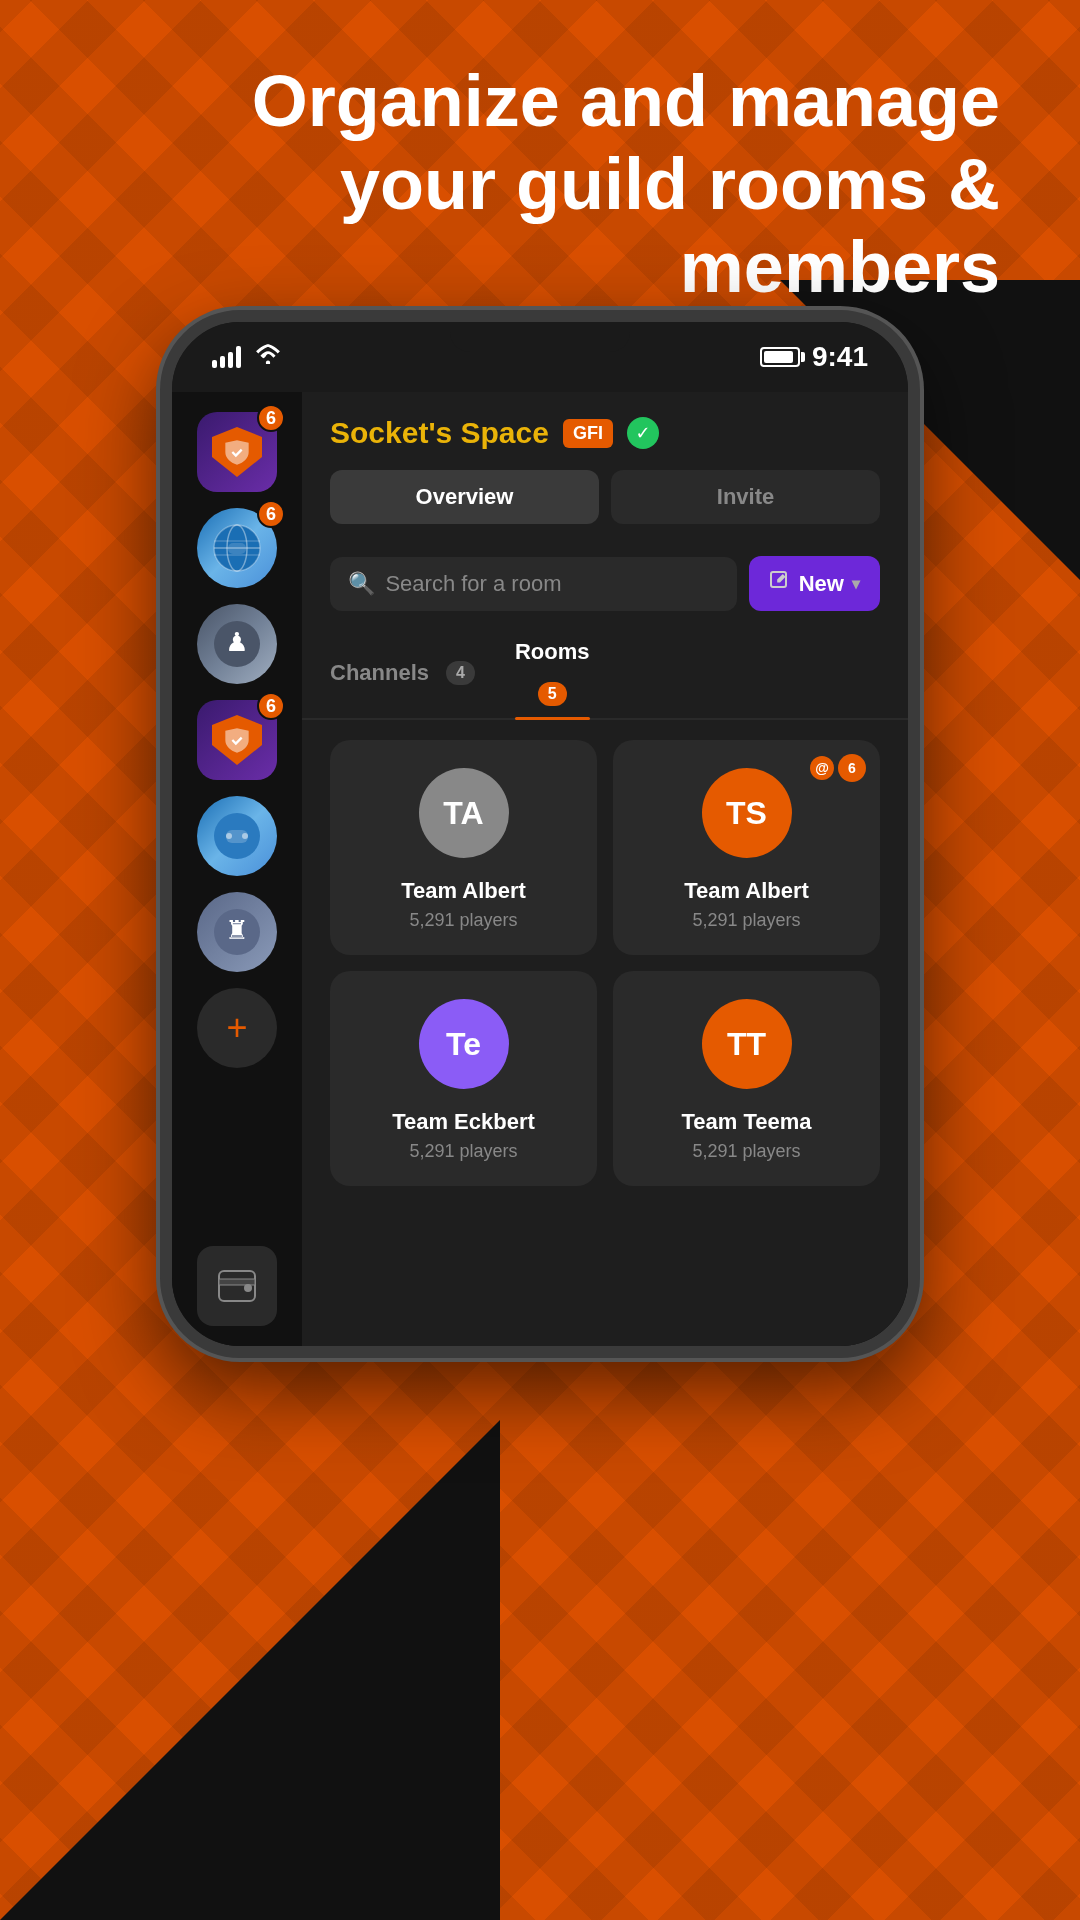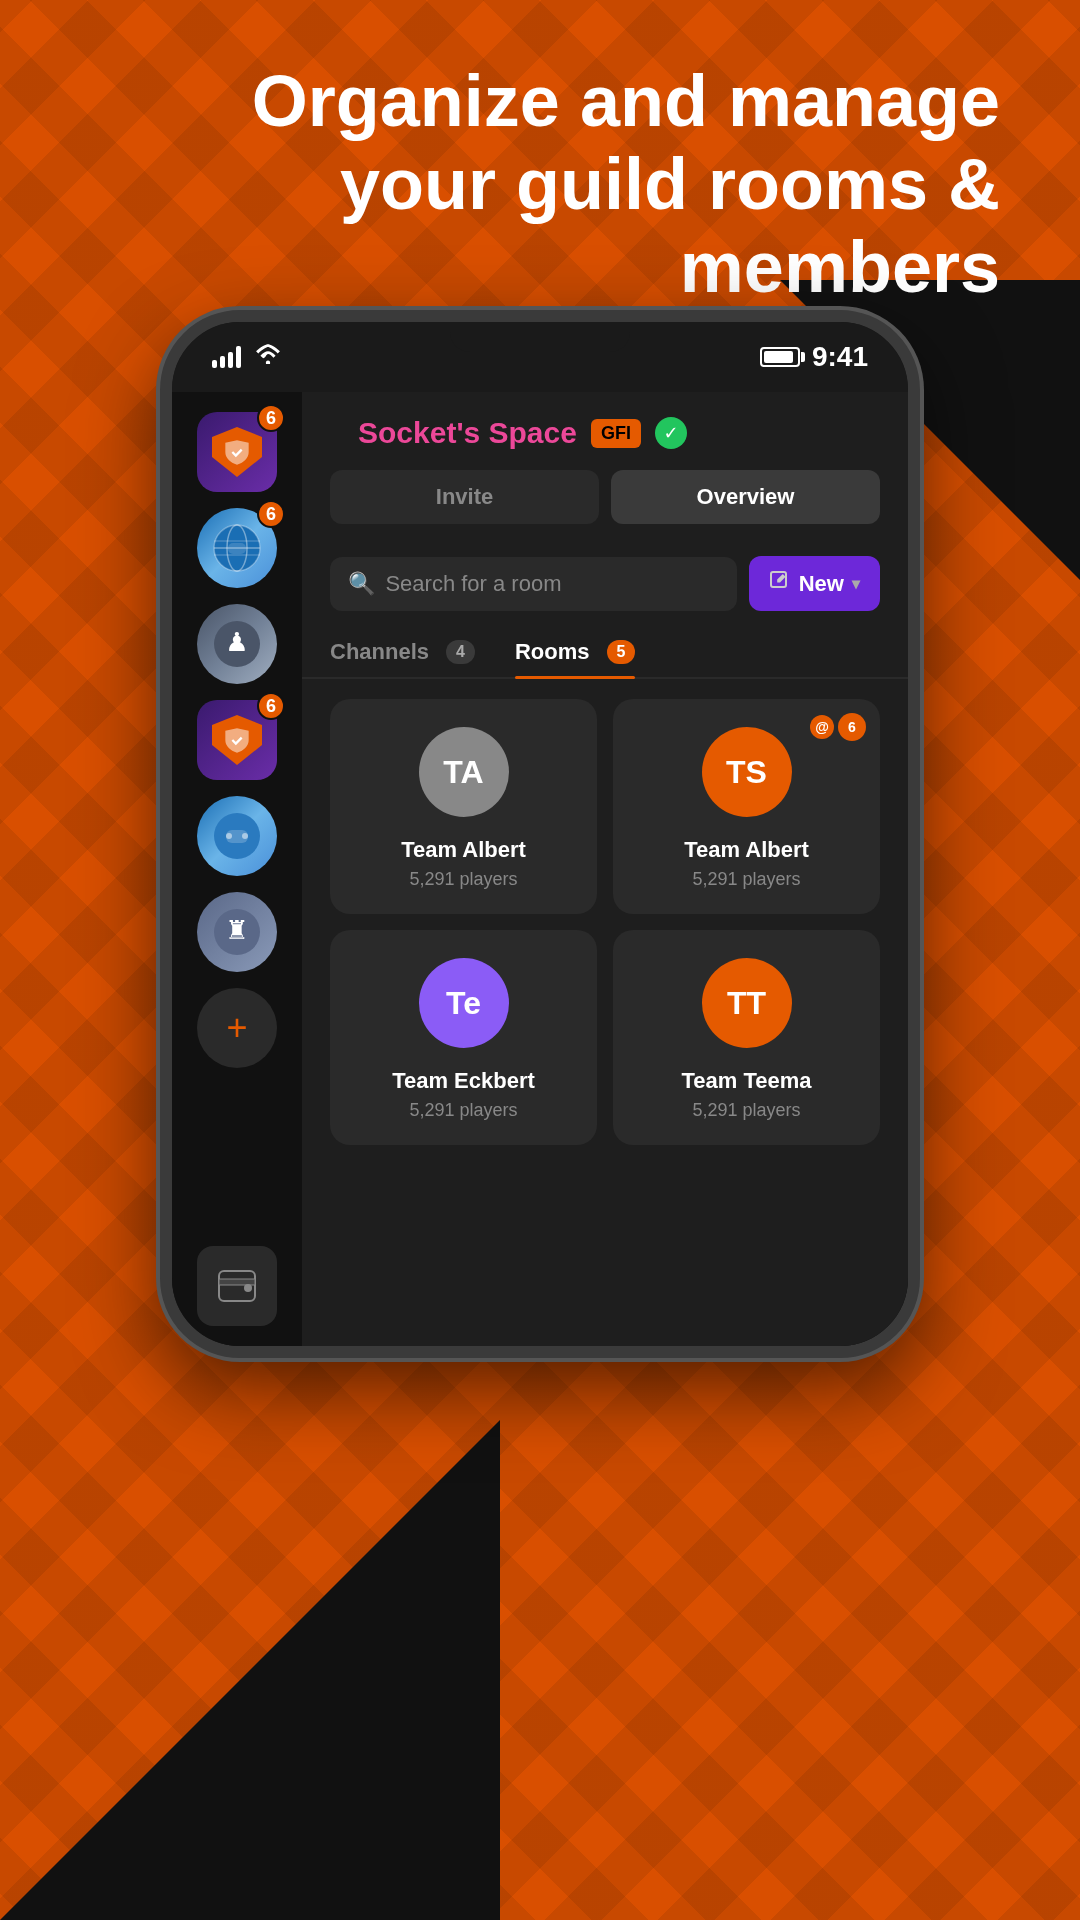--- a/index.html
+++ b/index.html
@@ -316,29 +316,28 @@
     }
 
     .guild-title-row {
       display: flex;
       align-items: center;
       gap: 14px;
       margin-bottom: 20px;
     }
 
     .guild-name {
-      color: #ec4899;
+      color: #eab308;
       font-size: 30px;
       font-weight: 700;
-      margin-left: 28px;
     }
 
     .gfi-badge {
       background: #e55a00;
-      color: #000000;
+      color: #ffffff;
       font-size: 18px;
       font-weight: 700;
       padding: 4px 10px;
       border-radius: 6px;
     }
 
     .verified-icon {
       width: 32px;
       height: 32px;
       background: #22c55e;
@@ -440,20 +439,21 @@
       color: #888;
       cursor: pointer;
       display: flex;
       align-items: center;
       gap: 17px;
       position: relative;
     }
 
     .filter-tab.active {
       color: white;
+      flex-direction: column;
     }
 
     .filter-tab.active::after {
       content: '';
       position: absolute;
       bottom: -2px;
       left: 0;
       right: 0;
       height: 3px;
       background: #e55a00;
@@ -691,22 +691,22 @@
       <div class="main-panel">
 
         <div class="panel-header">
           <div class="guild-title-row">
             <span class="guild-name">Socket's Space</span>
             <span class="gfi-badge">GFI</span>
             <div class="verified-icon">✓</div>
           </div>
 
           <div class="tab-row">
+            <button class="tab-btn active">Overview</button>
             <button class="tab-btn inactive">Invite</button>
-            <button class="tab-btn active">Overview</button>
           </div>
         </div>
 
         <div class="search-row">
           <div class="search-bar">
             <span class="search-icon-el">🔍</span>
             <span class="search-placeholder">Search for a room</span>
           </div>
           <button class="new-btn">
             <span class="new-btn-icon">

